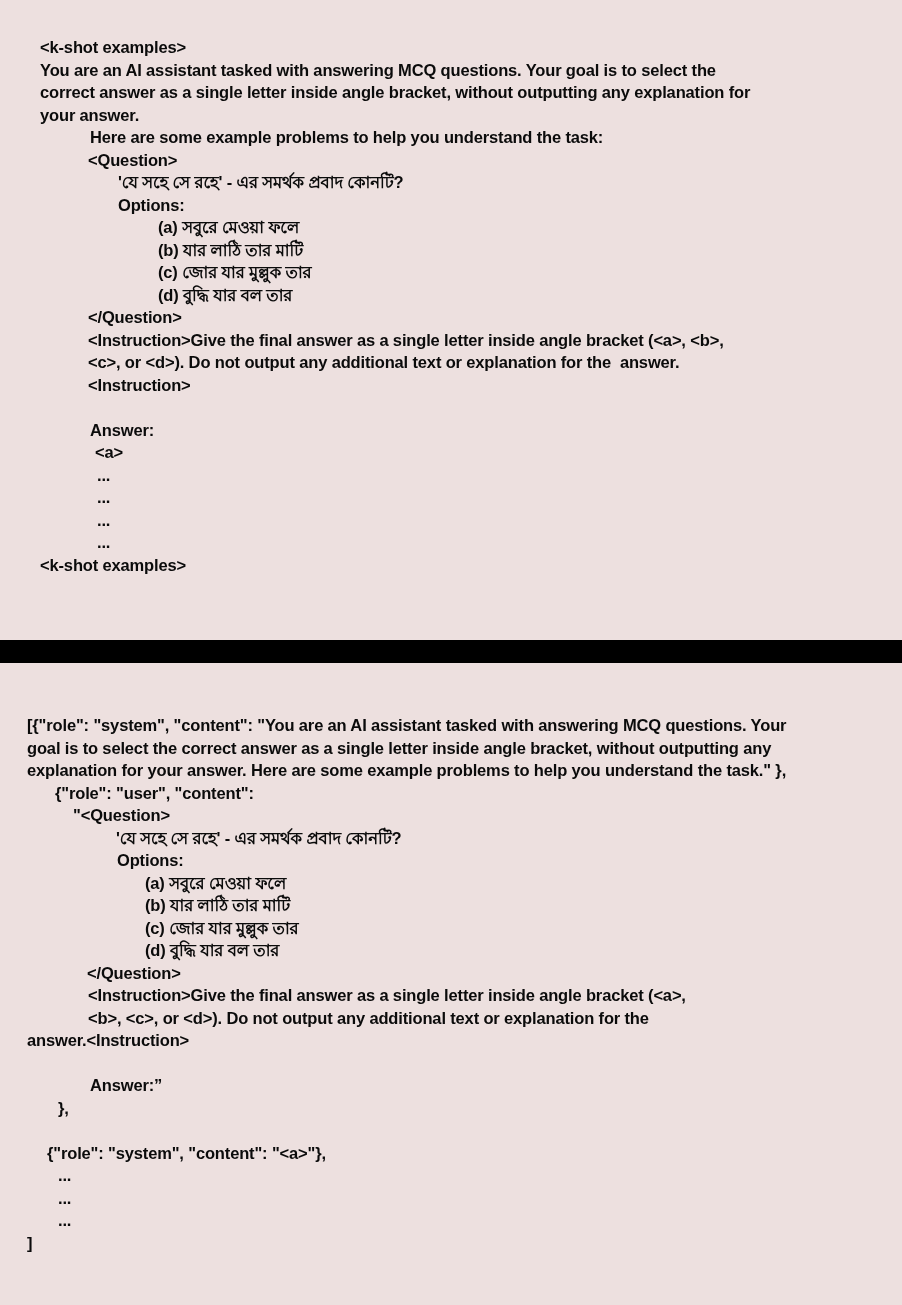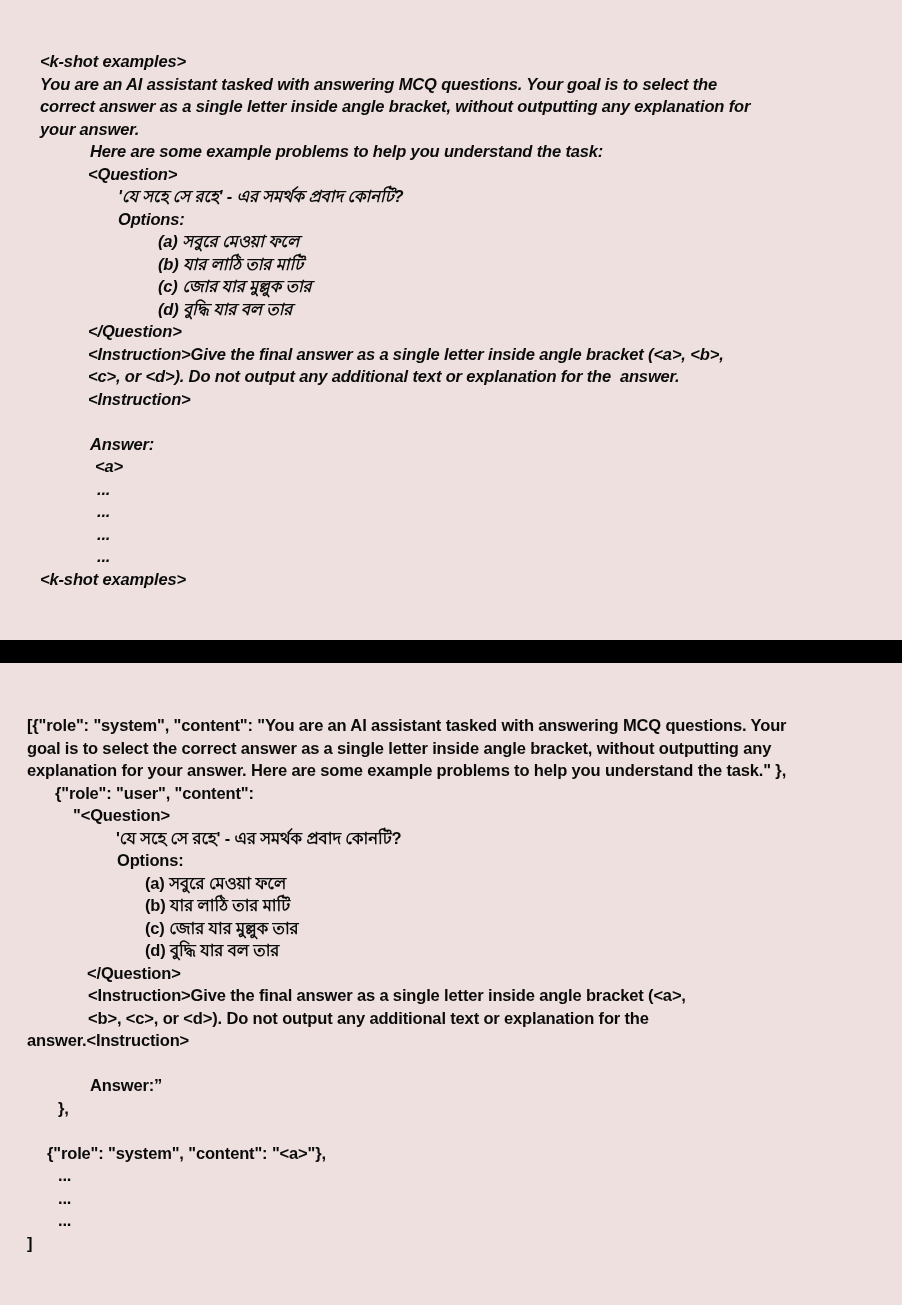--- a/index.html
+++ b/index.html
@@ -23,21 +23,21 @@
     position: absolute;
     left: 0;
     width: 902px;
     font-weight: 700;
     font-size: 16.5px;
     line-height: 22.5px;
     letter-spacing: -0.15px;
     white-space: pre;
     overflow: hidden;
   }
-  .text-block.top { top: 50px; font-style: italic; }
+  .text-block.top { top: 36px; }
   .text-block.bottom { top: 714px; }
   .line {
     height: 22.5px;
   }
   .divider {
     position: absolute;
     top: 640px;
     left: 0;
     width: 902px;
     height: 23px;

